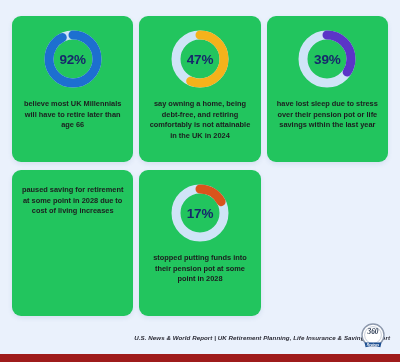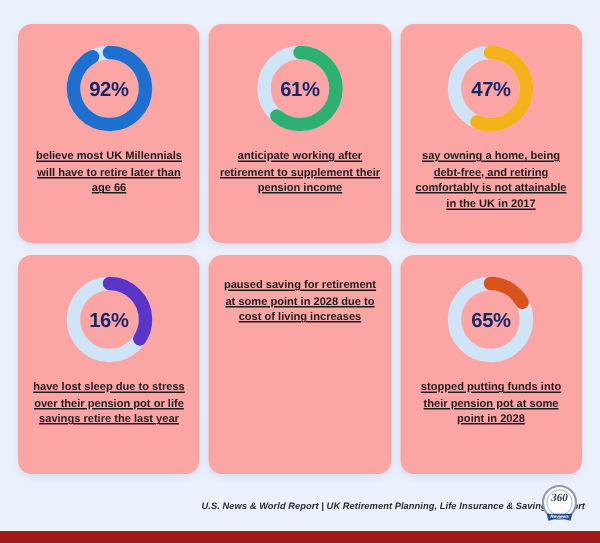--- a/index.html
+++ b/index.html
@@ -25,21 +25,21 @@
   .grid {
     flex: 1 1 auto;
     display: grid;
     grid-template-columns: repeat(3, 1fr);
     grid-template-rows: repeat(2, 1fr);
     gap: 8px 6px;
     padding: 16px 12px 4px 12px;
     box-sizing: border-box;
   }
   .card {
-    background: #fca5a5;
+    background: #22c55e;
     border-radius: 9px;
     box-shadow: 0 2px 5px rgba(40, 80, 150, 0.10);
     display: flex;
     flex-direction: column;
     align-items: center;
     justify-content: flex-start;
     padding: 8px 5px 8px 5px;
     box-sizing: border-box;
     overflow: hidden;
   }
@@ -71,21 +71,20 @@
     letter-spacing: -0.2px;
   }
   .card-text {
     margin-top: 7px;
     font-size: 7.4px;
     line-height: 1.42;
     text-align: center;
     color: #1d1d1f;
     font-weight: bold;
     padding: 0 2px;
-    text-decoration: underline;
   }
   .footer {
     flex: 0 0 auto;
     height: 34px;
     display: flex;
     align-items: center;
     justify-content: flex-end;
     position: relative;
     padding: 0 10px;
     box-sizing: border-box;
@@ -126,56 +125,46 @@
             <circle cx="33" cy="33" r="24" fill="none" stroke="#1d6fd0" stroke-width="9" stroke-linecap="round" stroke-dasharray="138.73 12.06"></circle>
           </svg>
           <div class="donut-label">92%</div>
         </div>
         <div class="card-text">believe most UK Millennials will have to retire later than age 66</div>
       </div>
       <div class="card">
         <div class="donut-wrap">
           <svg class="donut-svg" viewBox="0 0 66 66">
             <circle cx="33" cy="33" r="24" fill="none" stroke="#cfe4f7" stroke-width="9"></circle>
-            <circle cx="33" cy="33" r="24" fill="none" stroke="#2cb173" stroke-width="9" stroke-linecap="round" stroke-dasharray="91.99 58.81"></circle>
-          </svg>
-          <div class="donut-label">61%</div>
-        </div>
-        <div class="card-text">anticipate working after retirement to supplement their pension income</div>
-      </div>
-      <div class="card">
-        <div class="donut-wrap">
-          <svg class="donut-svg" viewBox="0 0 66 66">
-            <circle cx="33" cy="33" r="24" fill="none" stroke="#cfe4f7" stroke-width="9"></circle>
             <circle cx="33" cy="33" r="24" fill="none" stroke="#f5b21b" stroke-width="9" stroke-linecap="round" stroke-dasharray="84.45 66.35"></circle>
           </svg>
           <div class="donut-label">47%</div>
         </div>
-        <div class="card-text">say owning a home, being debt-free, and retiring comfortably is not attainable in the UK in 2017</div>
+        <div class="card-text">say owning a home, being debt-free, and retiring comfortably is not attainable in the UK in 2024</div>
       </div>
       <div class="card">
         <div class="donut-wrap">
           <svg class="donut-svg" viewBox="0 0 66 66">
             <circle cx="33" cy="33" r="24" fill="none" stroke="#cfe4f7" stroke-width="9"></circle>
             <circle cx="33" cy="33" r="24" fill="none" stroke="#5b35c7" stroke-width="9" stroke-linecap="round" stroke-dasharray="51.27 99.53"></circle>
           </svg>
-          <div class="donut-label">16%</div>
+          <div class="donut-label">39%</div>
         </div>
-        <div class="card-text">have lost sleep due to stress over their pension pot or life savings retire the last year</div>
+        <div class="card-text">have lost sleep due to stress over their pension pot or life savings within the last year</div>
       </div>
       <div class="card">
         <div class="card-text">paused saving for retirement at some point in 2028 due to cost of living increases</div>
       </div>
       <div class="card">
         <div class="donut-wrap">
           <svg class="donut-svg" viewBox="0 0 66 66">
             <circle cx="33" cy="33" r="24" fill="none" stroke="#cfe4f7" stroke-width="9"></circle>
             <circle cx="33" cy="33" r="24" fill="none" stroke="#d9541c" stroke-width="9" stroke-linecap="round" stroke-dasharray="25.64 125.16"></circle>
           </svg>
-          <div class="donut-label">65%</div>
+          <div class="donut-label">17%</div>
         </div>
         <div class="card-text">stopped putting funds into their pension pot at some point in 2028</div>
       </div>
     </div>
 
   <div class="footer">
     <div class="footer-text">U.S. News &amp; World Report | UK Retirement Planning, Life Insurance &amp; Savings Report</div>
     <div class="logo-badge">
       <svg viewBox="0 0 30 30" width="30" height="30" aria-hidden="true">
         <circle cx="15" cy="13" r="11" fill="#ffffff" stroke="#8d99ad" stroke-width="1.4"></circle>

